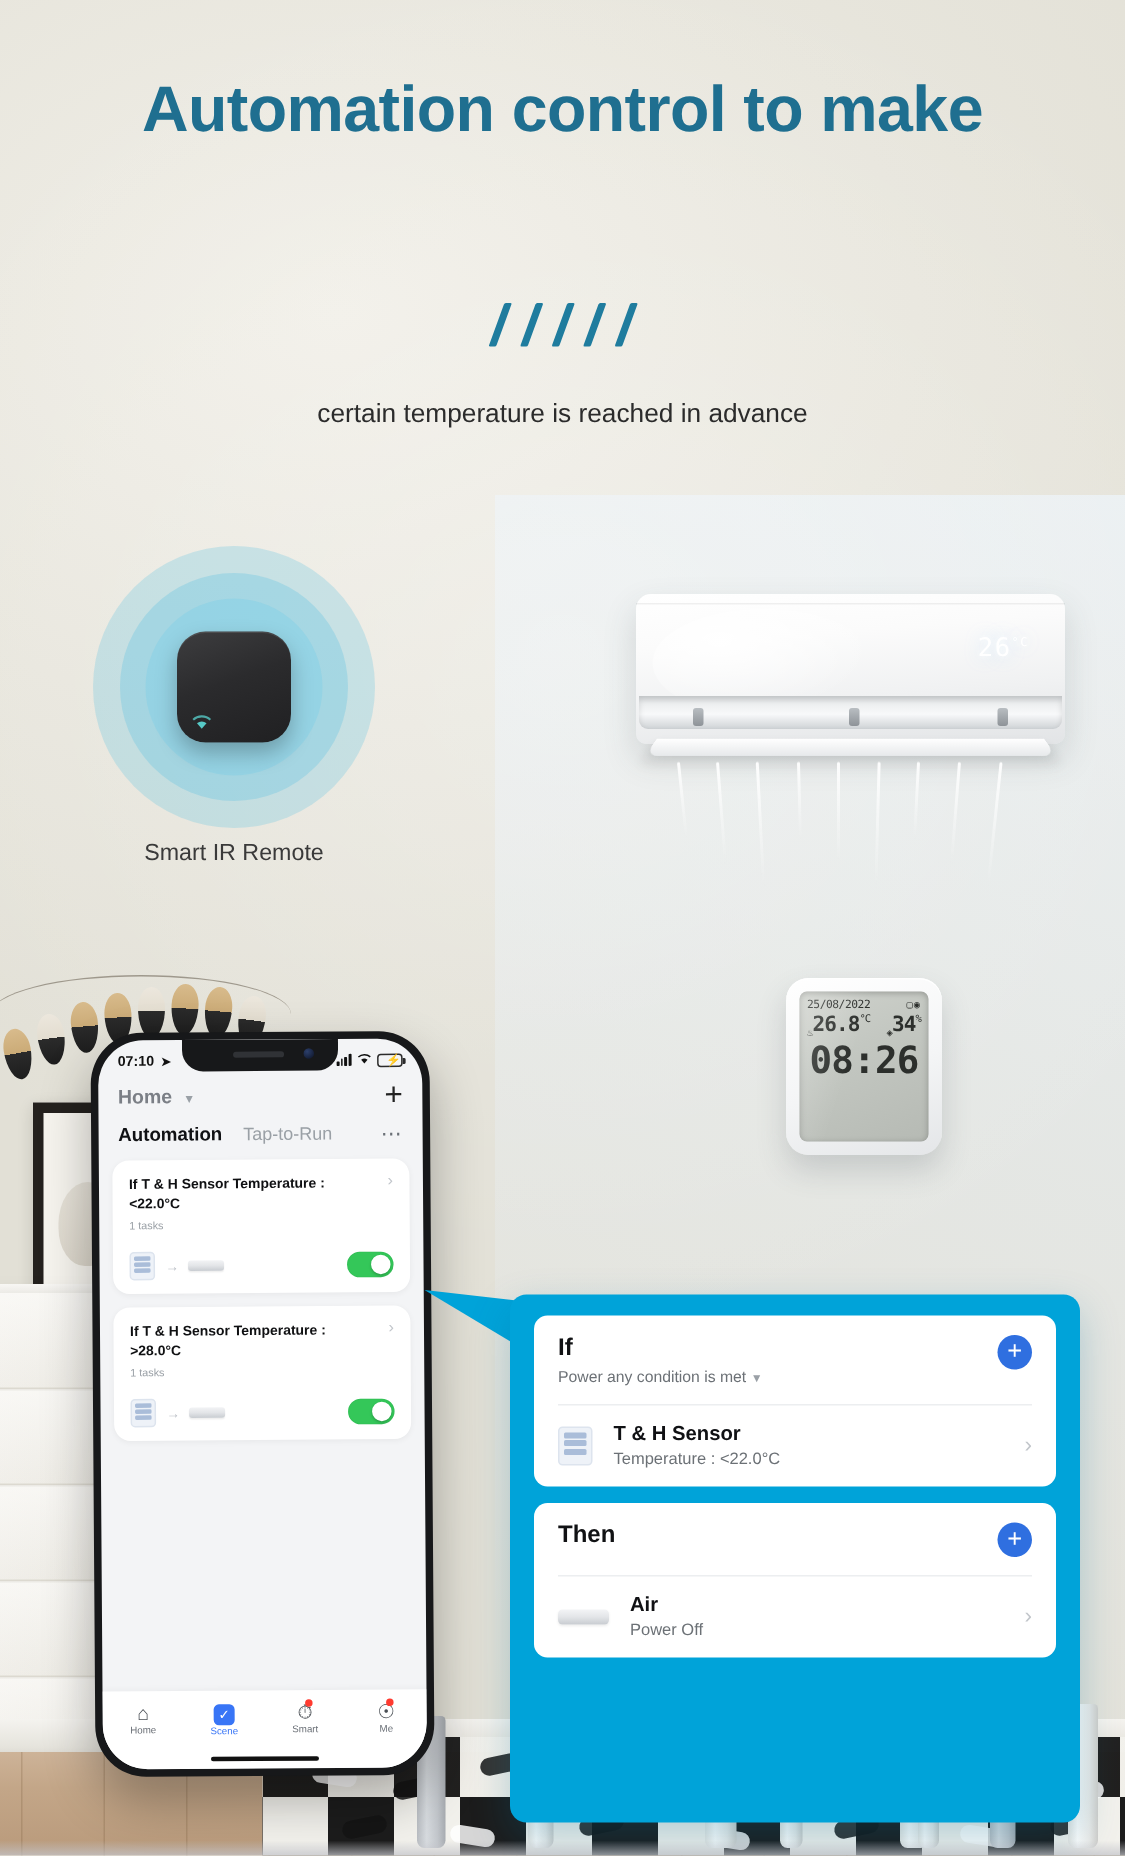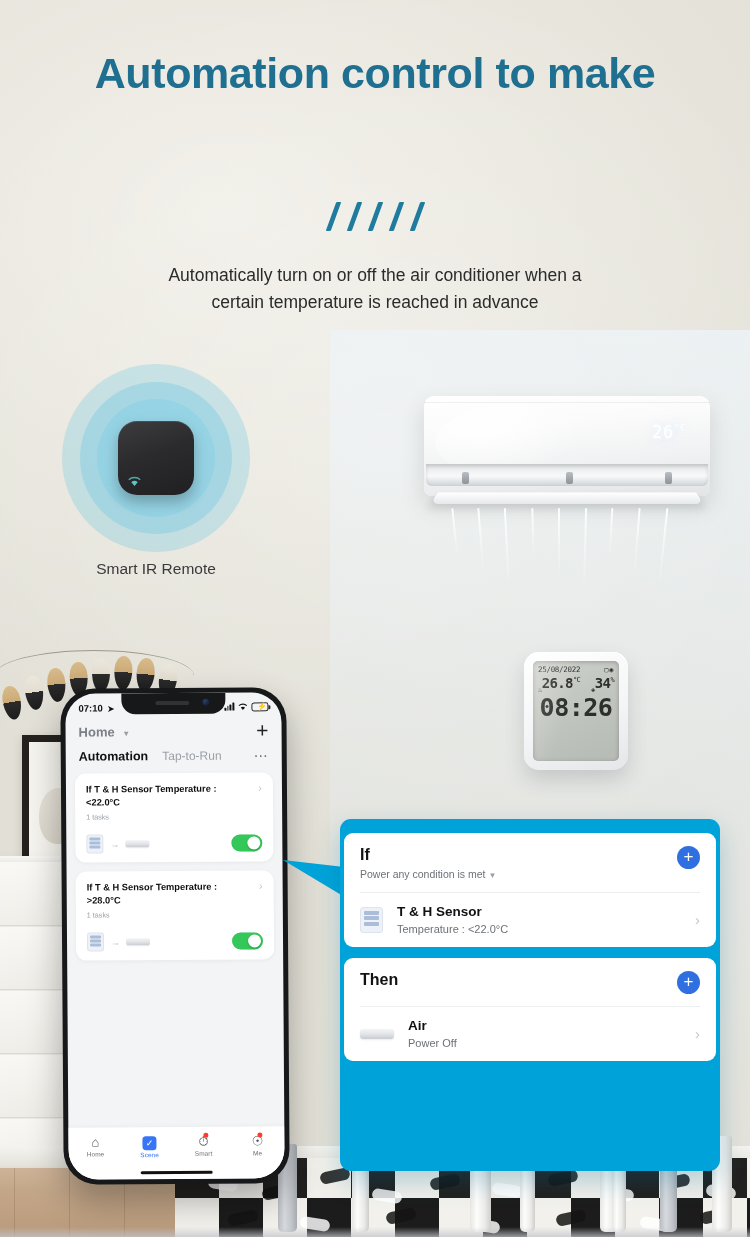--- a/index.html
+++ b/index.html
@@ -347,22 +347,22 @@
   .home-indicator {
     position:absolute; left:50%; bottom:5px; transform:translateX(-50%);
     width: 72px; height: 3.5px; border-radius:2px; background:#111;
   }
 
   
   .callout-pointer {
     position: absolute; left: 283px; top: 852px; width: 70px; height: 52px; z-index: 3;
   }
   .callout {
-    position: absolute; left: 340px; top: 819px; width: 380px; height: 352px;
-    background: #00a3d9; border-radius: 11px; padding: 14px 4px; z-index: 4;
+    position: absolute; left: 340px; top: 863px; width: 380px; height: 352px;
+    background: #00a3d9; border-radius: 11px; padding: 14px 16px; z-index: 4;
     box-shadow: 0 10px 26px rgba(0,110,150,.26);
   }
   .co-card {
     background:#fff; border-radius: 9px; padding: 13px 16px 12px; margin-bottom: 11px;
   }
   .co-head { display:flex; align-items:flex-start; justify-content:space-between; }
   .co-title { font-size: 16px; font-weight: 700; color:#111214; }
   .co-sub { font-size: 10.5px; color:#6c7176; margin-top: 4px; }
   .co-sub .cv { font-size: 8px; color:#9aa0a6; margin-left:3px; }
   .co-plus {
@@ -475,21 +475,20 @@
   <div class="page-fade"></div>
 </div>
 
 <div class="headline">
   <span>Automation control to make</span>
 </div>
 
 <div class="slashes" id="slashes"><span class="slash"></span><span class="slash"></span><span class="slash"></span><span class="slash"></span><span class="slash"></span></div>
 
 <div class="subtitle">
-  <span>Automatically turn on or off the air conditioner when a</span>
   <span>certain temperature is reached in advance</span>
 </div>
 
 <div class="ir-wrap">
   <div class="ring r1"></div>
   <div class="ring r2"></div>
   <div class="ring r3"></div>
   <div class="ir-device">
     <div class="ir-wifi">
       <svg width="15" height="12" viewBox="0 0 16 12">

